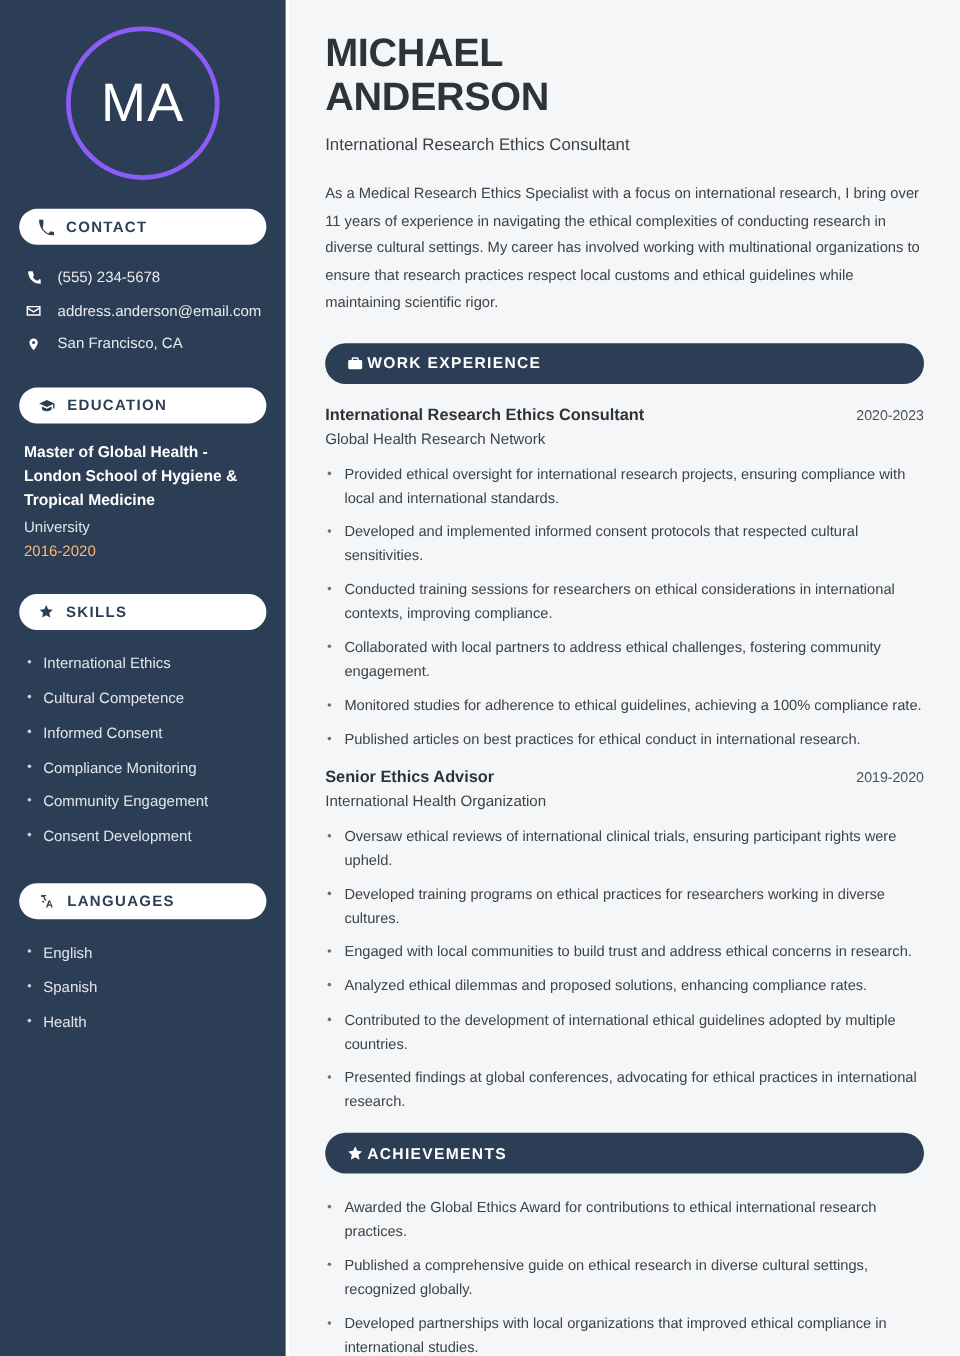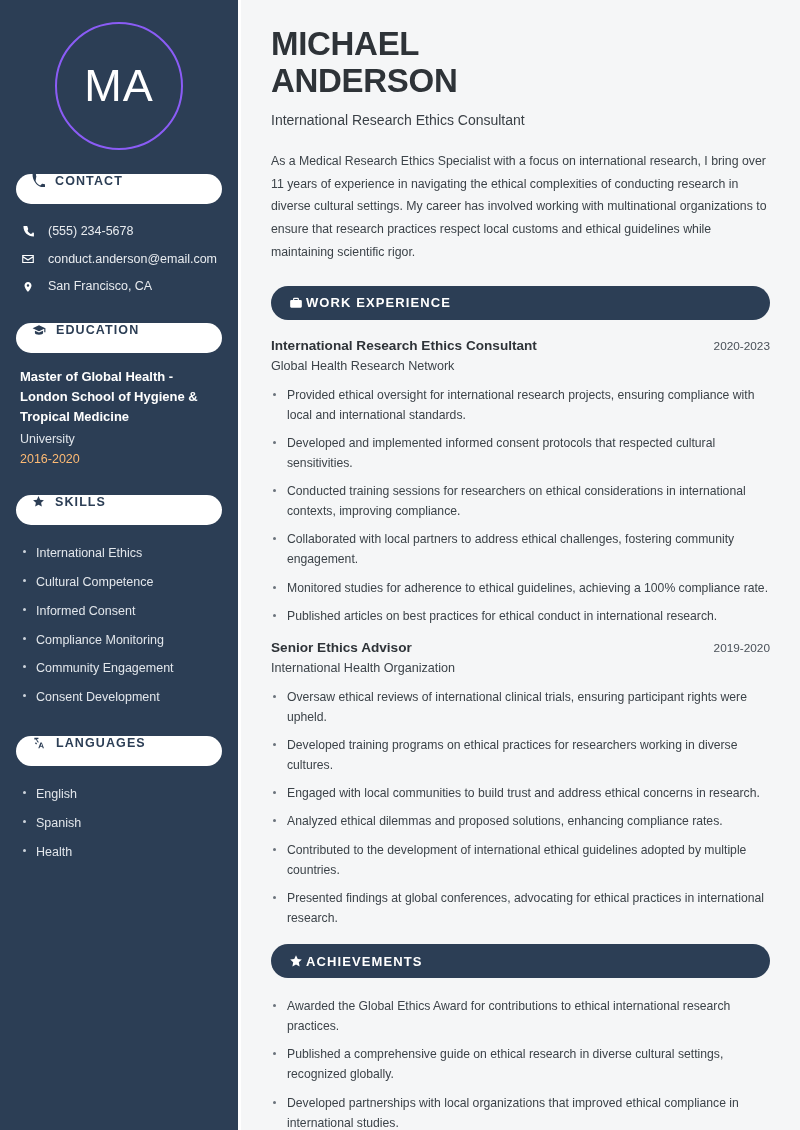--- a/index.html
+++ b/index.html
@@ -27,34 +27,34 @@
   }
   .avatar-wrap {
     display: flex;
     justify-content: center;
     padding-top: 22px;
     padding-bottom: 24px;
   }
   .avatar {
     width: 128px; height: 128px;
     border-radius: 50%;
-    border: 2px solid #8b5cf6;
+    border: 4px solid #8b5cf6;
     display: flex; align-items: center; justify-content: center;
     font-size: 45px;
     font-weight: 400;
     letter-spacing: 1px;
     color: #ffffff;
   }
   .pill {
     background: #ffffff;
     color: #2c3e55;
     border-radius: 22px;
     height: 30px;
     display: flex;
-    align-items: flex-start;
+    align-items: center;
     gap: 10px;
     padding: 0 16px;
     font-size: 12.5px;
     font-weight: bold;
     letter-spacing: 1.1px;
     margin-bottom: 14px;
   }
   .pill .ic { display: flex; align-items: center; }
   .pill .ic svg { display: block; }
 
@@ -201,21 +201,21 @@
             </svg>
         </span>
         <span>(555) 234-5678</span>
       </div>
       <div class="contact-row">
         <span class="ic">
           <svg width="14" height="14" viewBox="0 0 24 24" fill="#ffffff">
               <path d="M2 5h20v14H2V5zm2 2v.4l8 5 8-5V7H4zm16 10v-7.2l-8 5-8-5V17h16z"></path>
             </svg>
         </span>
-        <span>conduct.anderson@email.com</span>
+        <span>address.anderson@email.com</span>
       </div>
       <div class="contact-row">
         <span class="ic">
           <svg width="12" height="14" viewBox="0 0 24 24" fill="#ffffff">
               <path d="M12 2C8.1 2 5 5.1 5 9c0 5.2 7 13 7 13s7-7.8 7-13c0-3.9-3.1-7-7-7zm0 9.5A2.5 2.5 0 1 1 12 6.5a2.5 2.5 0 0 1 0 5z"></path>
             </svg>
         </span>
         <span>San Francisco, CA</span>
       </div>
     </div>

